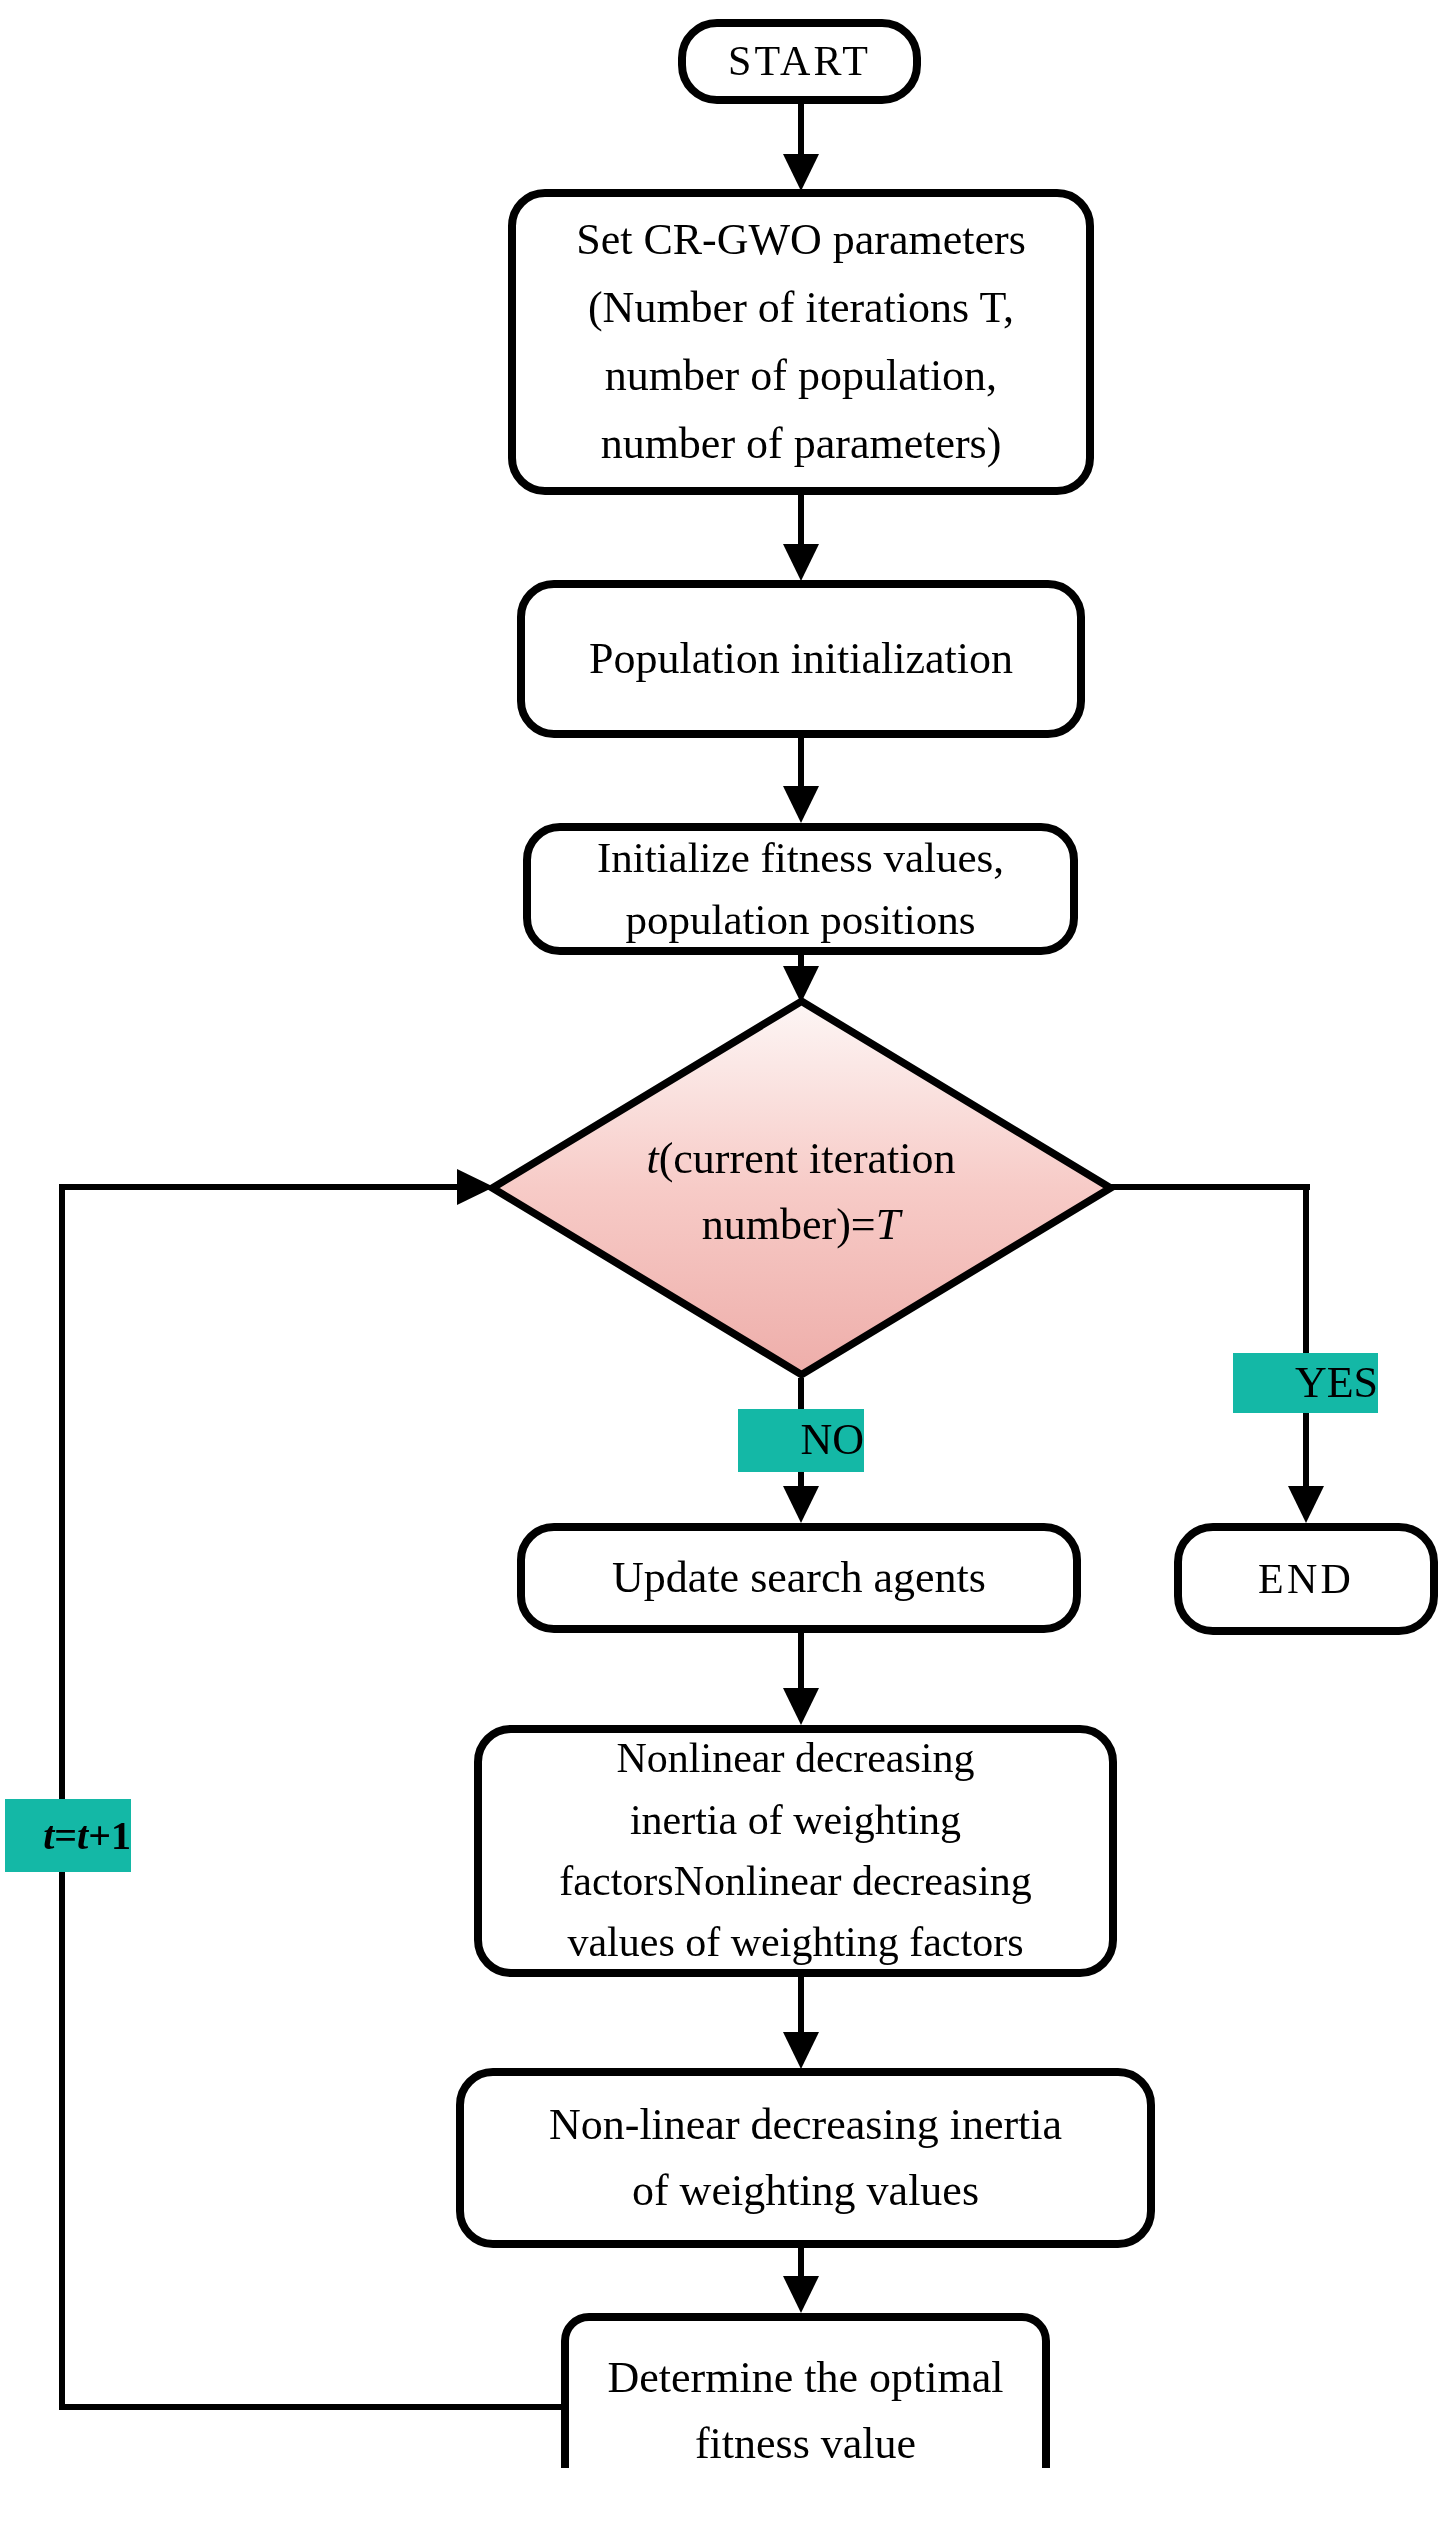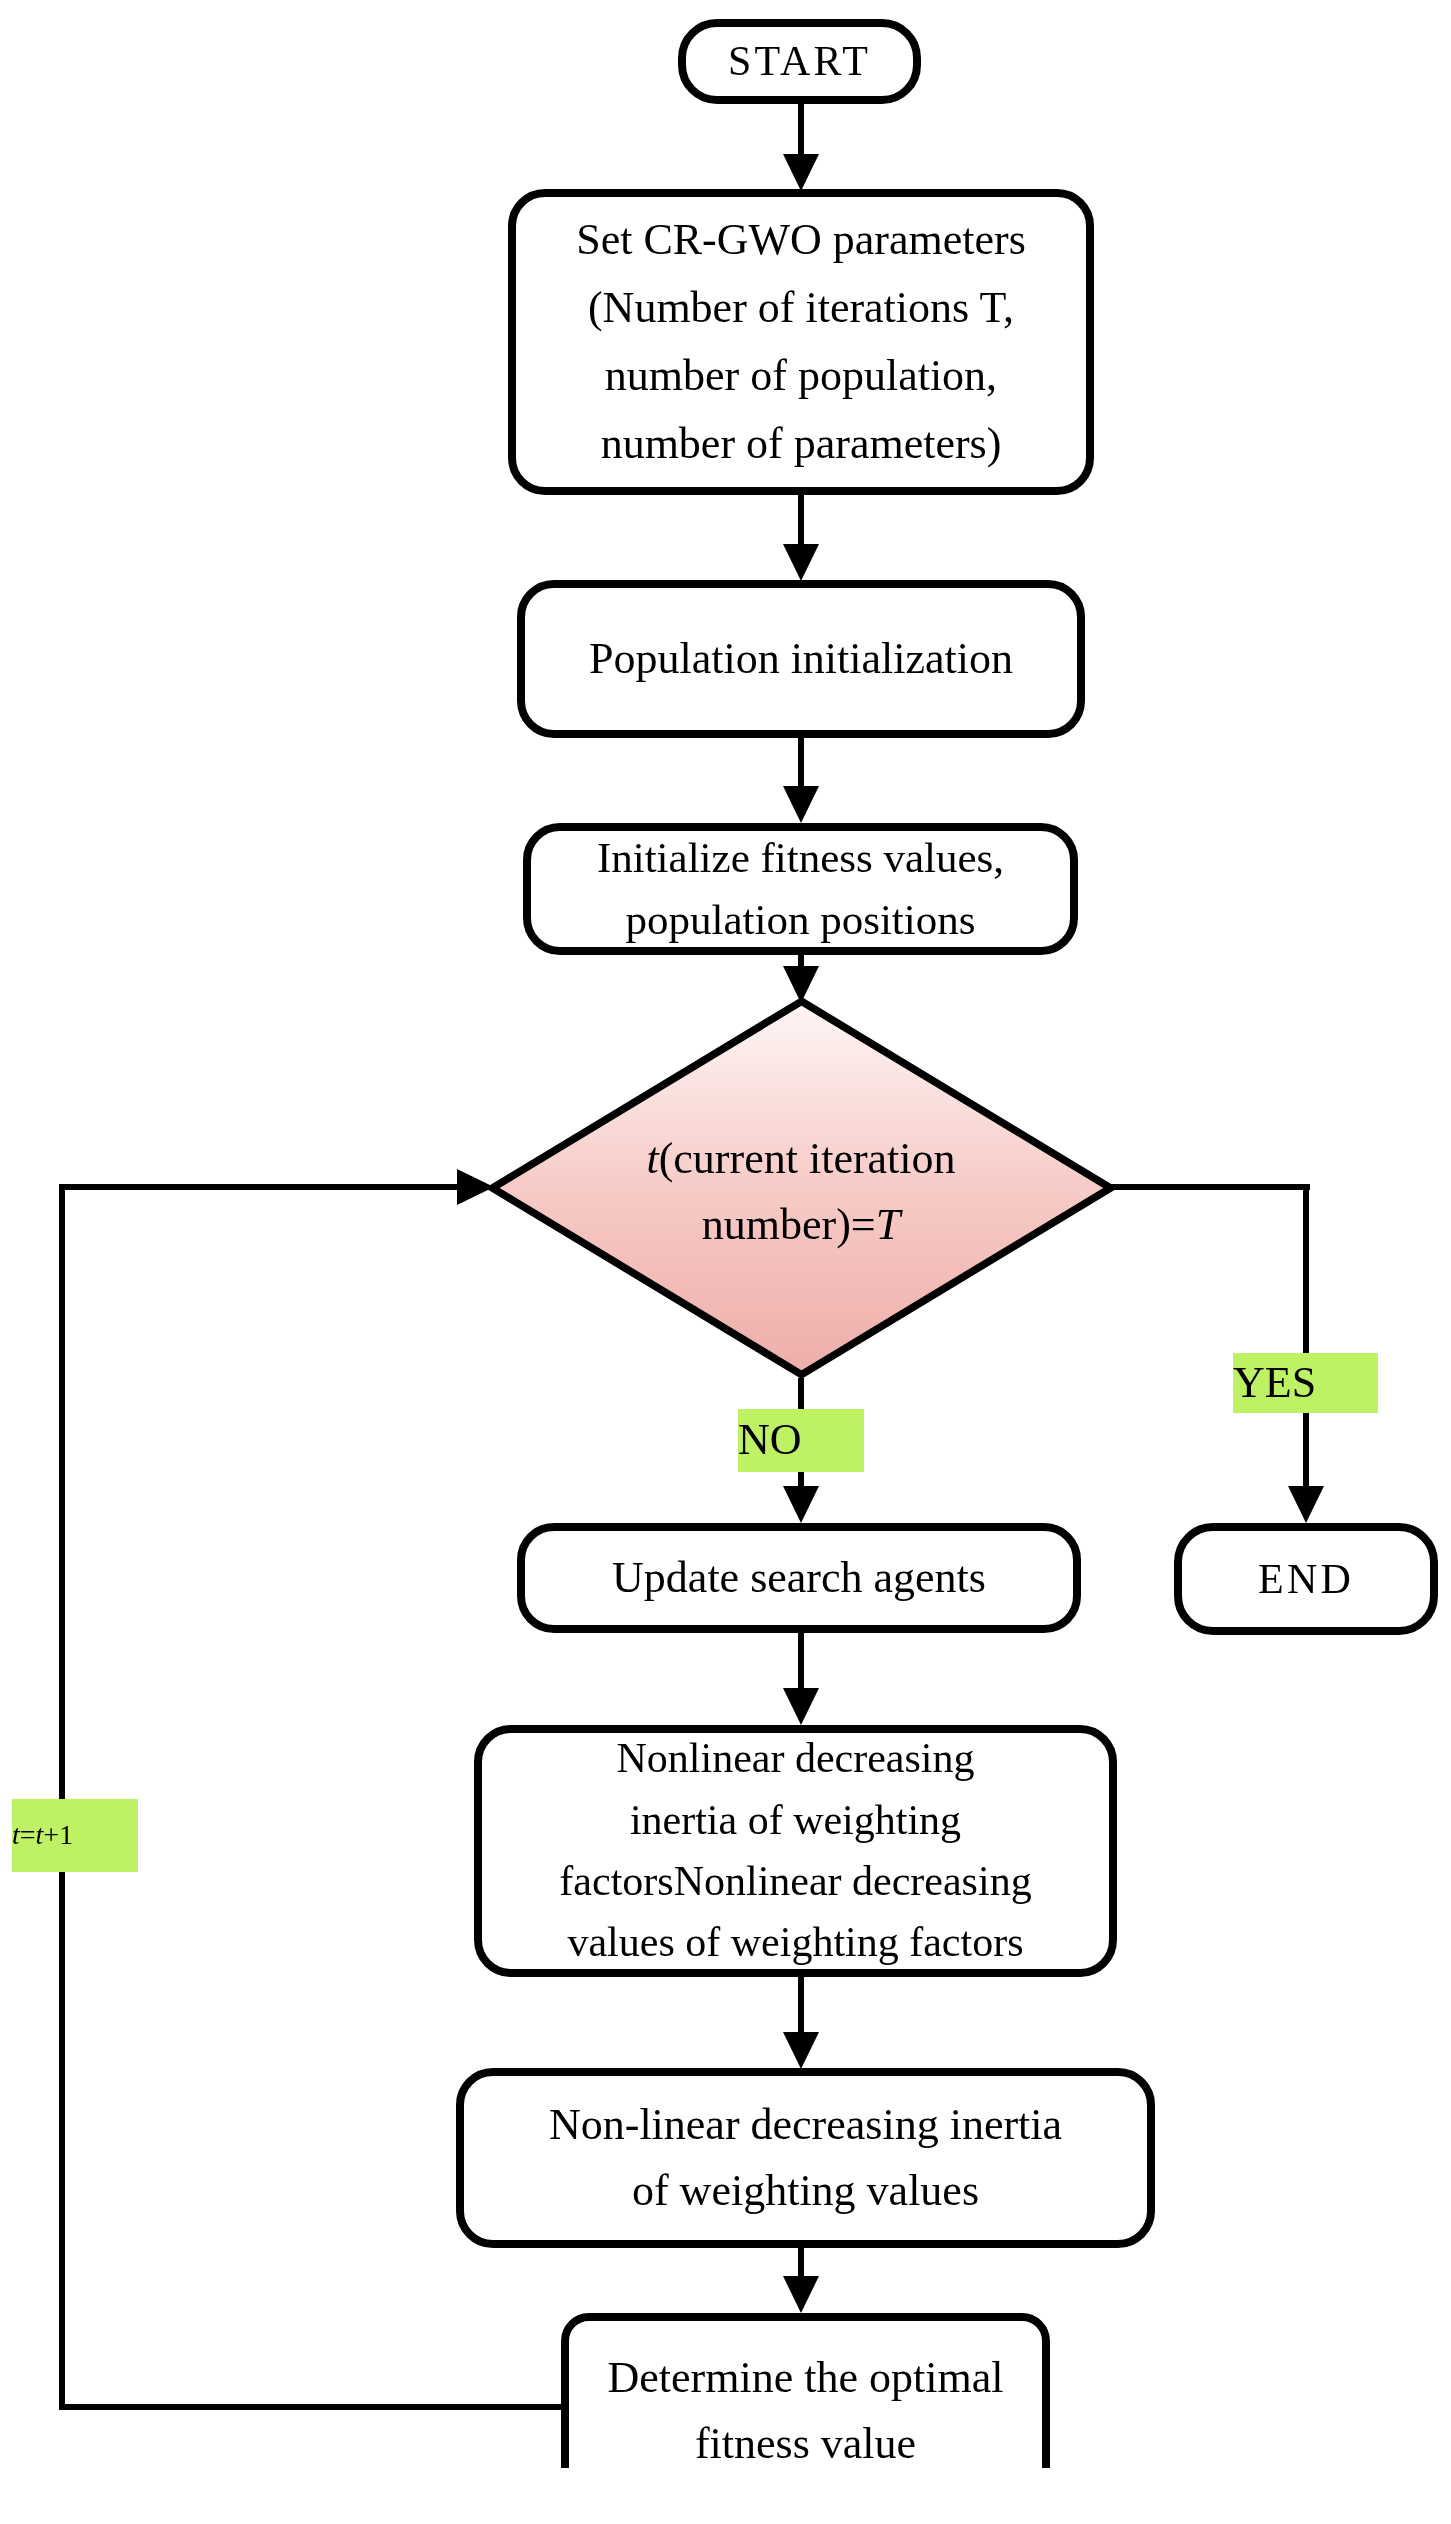--- a/index.html
+++ b/index.html
@@ -29,22 +29,22 @@
   .vline,.hline{position:absolute;background:#000;}
   .vline{width:6.3px;}
   .hline{height:6.3px;}
   .ah-down{position:absolute;width:0;height:0;
     border-left:18.3px solid transparent;border-right:18.3px solid transparent;
     border-top:37px solid #000;}
   .ah-right{position:absolute;width:0;height:0;
     border-top:18.3px solid transparent;border-bottom:18.3px solid transparent;
     border-left:37px solid #000;}
   .edge-label{
-    position:absolute;background:#bef264;text-align:center;
-    font-size:44px;line-height:1.1;display:flex;align-items:center;justify-content:flex-start;
+    position:absolute;background:#14b8a6;text-align:center;
+    font-size:44px;line-height:1.1;display:flex;align-items:center;justify-content:flex-end;
   }
   .diamond-svg{position:absolute;left:486px;top:995px;}
   .diamond-text{
     position:absolute;left:549px;top:1126px;width:504px;
     text-align:center;font-size:44px;line-height:1.5;
   }
   .diamond-text .ln{display:block;white-space:nowrap;}
   i{font-style:italic;}
 </style>
 </head>
@@ -130,21 +130,21 @@
   <div class="vline" style="left:798px;top:2248px;height:32px;"></div>
   <div class="ah-down" style="left:783px;top:2276px;"></div>
 
   <div class="node process" style="left:561px;top:2313px;width:489px;height:195px;border-radius:28px;">
     <span class="ln">Determine the optimal</span>
     <span class="ln">fitness value</span>
   </div>
 
   <div class="hline" style="left:62px;top:2404px;width:499px;"></div>
   <div class="vline" style="left:59px;top:1184px;height:1226px;"></div>
-  <div class="edge-label" style="left:12px;top:1799px;width:126px;height:73px;font-size:28px;">
+  <div class="edge-label" style="left:5px;top:1799px;width:126px;height:73px;font-size:40px;font-weight:bold;">
     <span><i>t</i><span>=</span><i>t</i><span>+1</span></span>
   </div>
   <div class="hline" style="left:62px;top:1184px;width:399px;"></div>
   <div class="ah-right" style="left:457px;top:1169px;"></div>
 
   <div class="hline" style="left:1109px;top:1184px;width:201px;"></div>
   <div class="vline" style="left:1303px;top:1184px;height:304px;"></div>
   <div class="edge-label" style="left:1233px;top:1353px;width:145px;height:60px;">
     <span>YES</span>
   </div>

